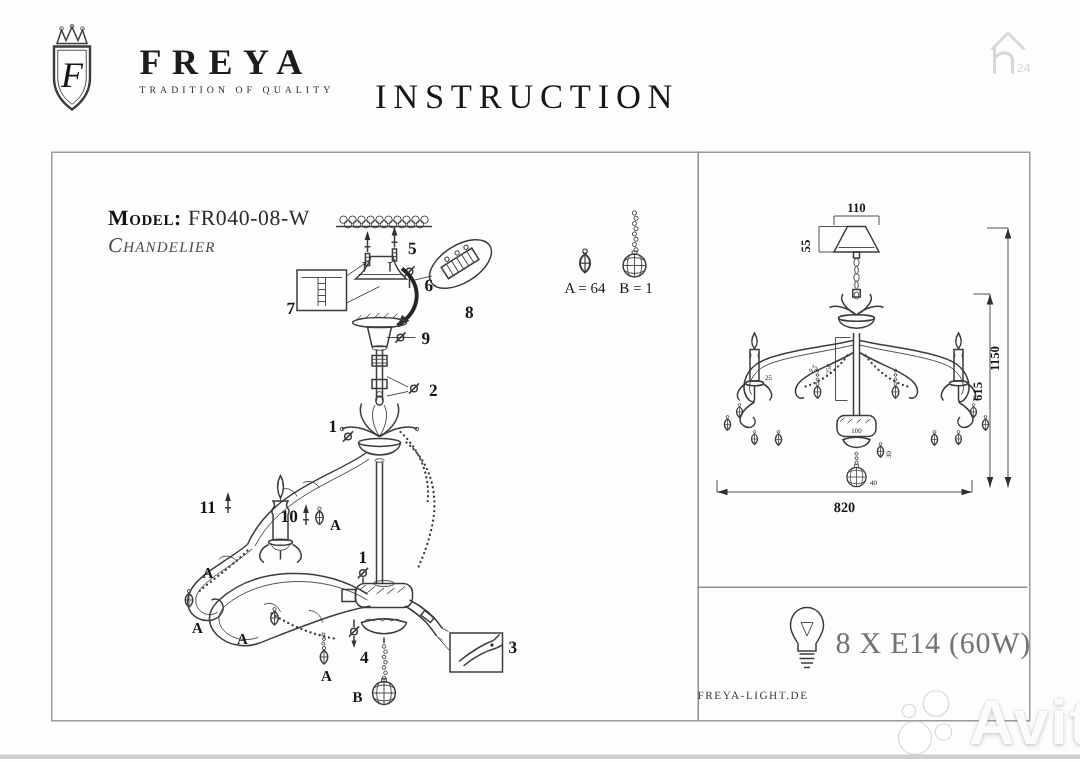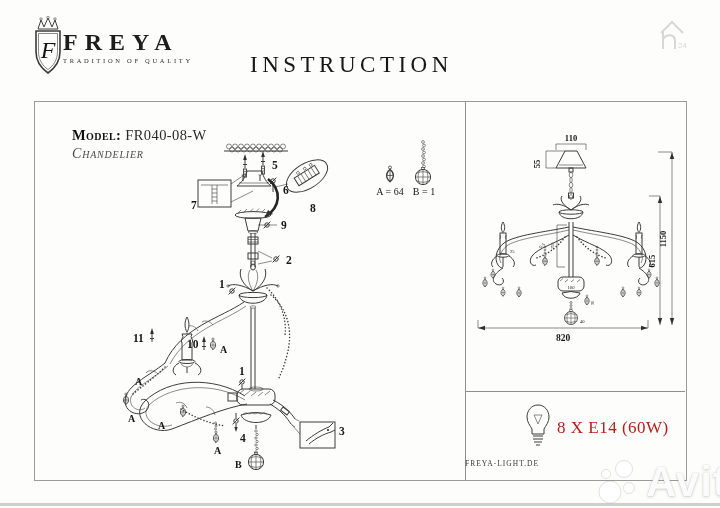--- a/index.html
+++ b/index.html
@@ -9,21 +9,21 @@
   
   .brand-name{font-weight:700;font-size:24px;letter-spacing:7px;color:#1d1d1d;line-height:1;}
   .brand-tag{font-size:6.5px;letter-spacing:2.7px;color:#2e2e2e;margin-top:3px;}
   .page-title{font-size:23px;letter-spacing:4.5px;color:#171717;text-align:left;}
   
   .frame{border:1px solid #9a9a98;background:transparent;}
   .vline,.hline{background:#8f8f8d;}
   .model-line{font-size:14.5px;font-variant:small-caps;letter-spacing:0.4px;color:#2a2a2a;}
   .model-line b{color:#111;}
   .type-line{font-size:14px;font-variant:small-caps;letter-spacing:0.8px;color:#4a4a4a;margin-top:2px;font-style:italic;}
-  .bulb-spec{font-size:17px;letter-spacing:0.5px;color:#b91c1c;}
+  .bulb-spec{font-size:20px;letter-spacing:0.5px;color:#737373;}
   .site{font-size:7.5px;letter-spacing:1px;color:#3b3b3b;}
   .bottom-strip{background:#cfcfcd;}
   
   .avito-text{font-family:"Liberation Sans",sans-serif;font-weight:700;font-size:42px;letter-spacing:1px;
       color:rgba(255,255,255,0.95);
       text-shadow:0 0 1px rgba(140,140,140,0.55),0 1px 3px rgba(120,120,120,0.30);}
   
   svg{overflow:visible;}
   svg .s{stroke:#3c3c3c;fill:none;stroke-width:1;}
   svg .s6{stroke:#3c3c3c;fill:none;stroke-width:0.6;}
@@ -77,37 +77,37 @@
         <circle class="s6" cx="18" cy="1.5" r="1.2"></circle>
         <circle class="s6" cx="25" cy="3" r="1.2"></circle>
     </g>
 
     <g>
       <path class="s" style="stroke-width:1.6" d="M6,15 H30 V36 C30,46 25,52 18,57 C11,52 6,46 6,36 Z"></path>
       <path class="s6" d="M8.5,17.5 H27.5 V35.5 C27.5,44 23.5,49.5 18,53.5 C12.5,49.5 8.5,44 8.5,35.5 Z"></path>
       <text x="18" y="42" text-anchor="middle" style="font-size:24px;font-style:italic">F</text>
     </g>
   </svg>
-  <div class="abs" style="left:63px;top:30px">
+  <div class="abs" style="left:93px;top:30px">
     <div class="brand-name">FREYA</div>
     <div class="brand-tag">TRADITION OF QUALITY</div>
   </div>
   <div class="abs page-title" style="left:250px;top:52px;width:220px">INSTRUCTION</div>
 
   <svg class="abs" style="left:656px;top:14px" width="40" height="42" viewBox="0 0 40 42">
     <path class="gray" d="M5,19 L16,8 L27,19"></path>
     <path class="gray" d="M7,17 V35 M7,25 C11,19.5 19,20 19,27 V35"></path>
     <text class="grayf" x="22" y="34">24</text>
   </svg>
 
   <div class="abs frame" style="left:34px;top:101px;width:651px;height:378px"></div>
   <div class="abs vline" style="left:465px;top:101px;width:1px;height:379px"></div>
   <div class="abs hline" style="left:465px;top:391px;width:220px;height:1px"></div>
 
-  <div class="abs" style="left:72px;top:127px">
+  <div class="abs" style="left:72px;top:138px">
     <div class="model-line">
       <b>Model:</b>
       <span>FR040-08-W</span>
     </div>
     <div class="type-line">Chandelier</div>
   </div>
 
   <svg class="abs" style="left:95px;top:105px" width="255" height="372" viewBox="0 0 255 372">
 
     <g>

